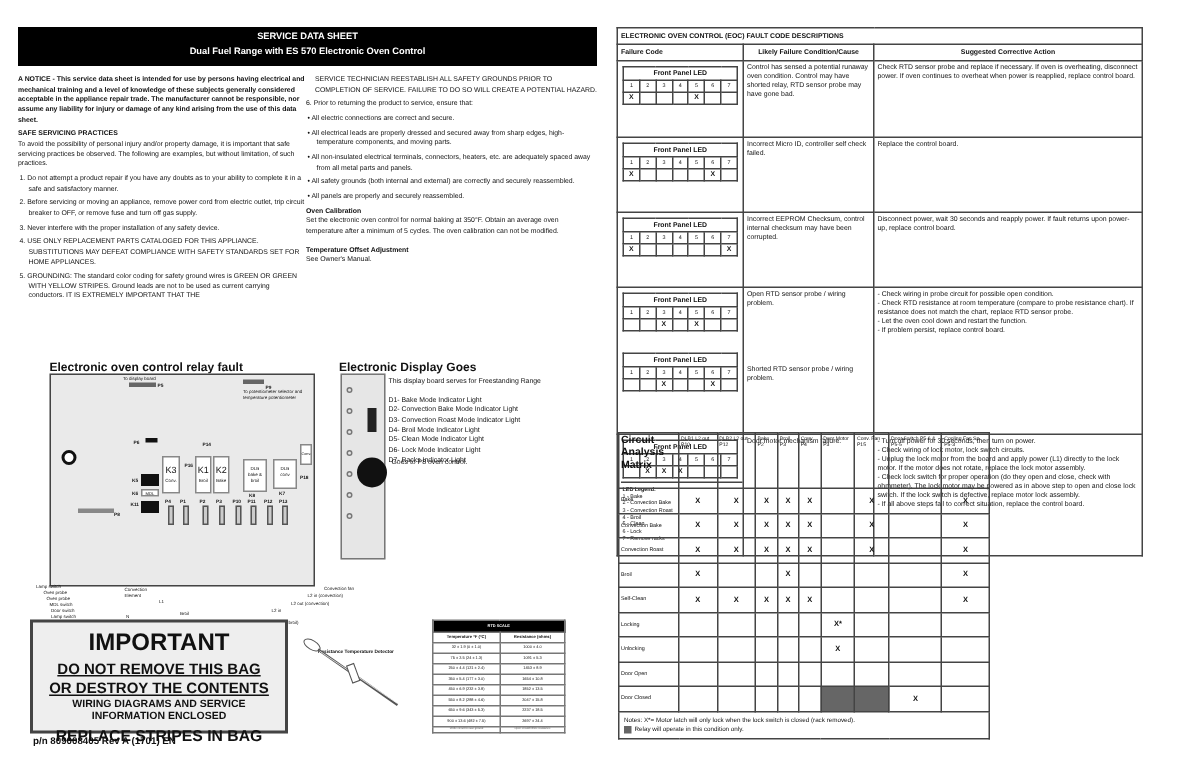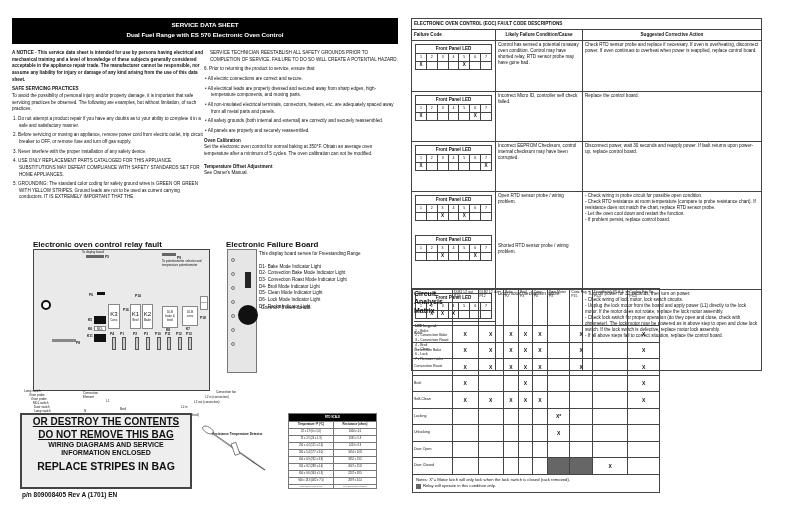--- a/index.html
+++ b/index.html
@@ -157,21 +157,21 @@
   <div class="wlabel" style="left:106px;top:10px">L1</div>
   <div class="wlabel" style="left:120px;top:18px">Broil</div>
   <div class="wlabel" style="left:129px;top:24px">Bake</div>
   <div class="wlabel" style="left:172px;top:24px">L2 out (bake &amp; broil)</div>
   <div class="wlabel" style="left:181px;top:16px">L2 in</div>
   <div class="wlabel" style="left:194px;top:11px">L2 out (convection)</div>
   <div class="wlabel" style="left:205px;top:6px">L2 in (convection)</div>
   <div class="wlabel" style="left:216px;top:1px">Convection fan</div>
 </div>
 
-<div class="abs sec-title" style="left:226px;top:240px">Electronic Failure Board</div>
+<div class="abs sec-title" style="left:226px;top:240px">Electronic Display Goes</div>
 <div class="abs dboard" style="top:249px;height:124px">
   <div style="position:absolute;left:10px;top:55px;width:20px;height:20px;border-radius:50%;background:#111"></div>
   <div style="position:absolute;left:17px;top:22px;width:6px;height:16px;background:#222"></div>
   <div style="position:absolute;left:3px;top:8px;width:4px;height:4px;border-radius:50%;border:0.5px solid #777"></div>
   <div style="position:absolute;left:3px;top:22px;width:4px;height:4px;border-radius:50%;border:0.5px solid #777"></div>
   <div style="position:absolute;left:3px;top:36px;width:4px;height:4px;border-radius:50%;border:0.5px solid #777"></div>
   <div style="position:absolute;left:3px;top:50px;width:4px;height:4px;border-radius:50%;border:0.5px solid #777"></div>
   <div style="position:absolute;left:3px;top:64px;width:4px;height:4px;border-radius:50%;border:0.5px solid #777"></div>
   <div style="position:absolute;left:3px;top:78px;width:4px;height:4px;border-radius:50%;border:0.5px solid #777"></div>
   <div style="position:absolute;left:3px;top:92px;width:4px;height:4px;border-radius:50%;border:0.5px solid #777"></div>
@@ -183,22 +183,23 @@
   <div>D2- Convection Bake Mode Indicator Light</div>
   <div>D3- Convection Roast Mode Indicator Light</div>
   <div>D4- Broil Mode Indicator Light</div>
   <div>D5- Clean Mode Indicator Light</div>
   <div>D6- Lock Mode Indicator Light</div>
   <div>D7- Racks Indicator Light</div>
 </div>
 <div class="abs" style="left:261px;top:305px;font-size:4.6px">Goes to P8 oven control.</div>
 
 <div class="abs imp" style="top:413px;height:76px">
+  <div class="a">IMPORTANT</div>
+  <div class="b">DO NOT REMOVE THIS BAG</div>
   <div class="b">OR DESTROY THE CONTENTS</div>
-  <div class="b">DO NOT REMOVE THIS BAG</div>
   <div class="c">WIRING DIAGRAMS AND SERVICE</div>
   <div class="c">INFORMATION  ENCLOSED</div>
   <div class="d">REPLACE STRIPES IN BAG</div>
 </div>
 <div class="abs pn" style="top:491px">p/n  809008405 Rev A (1701) EN</div>
 
 <div class="abs rtdlab" style="top:432px">Resistance Temperature Detector</div>
 <svg class="abs" style="left:200px;top:425px" width="70" height="50">
   <ellipse cx="8" cy="5" rx="6" ry="3" fill="#fff" stroke="#555" stroke-width="0.7" transform="rotate(30 8 5)"></ellipse>
   <line x1="12" y1="8" x2="65" y2="45" stroke="#555" stroke-width="1.5"></line>

